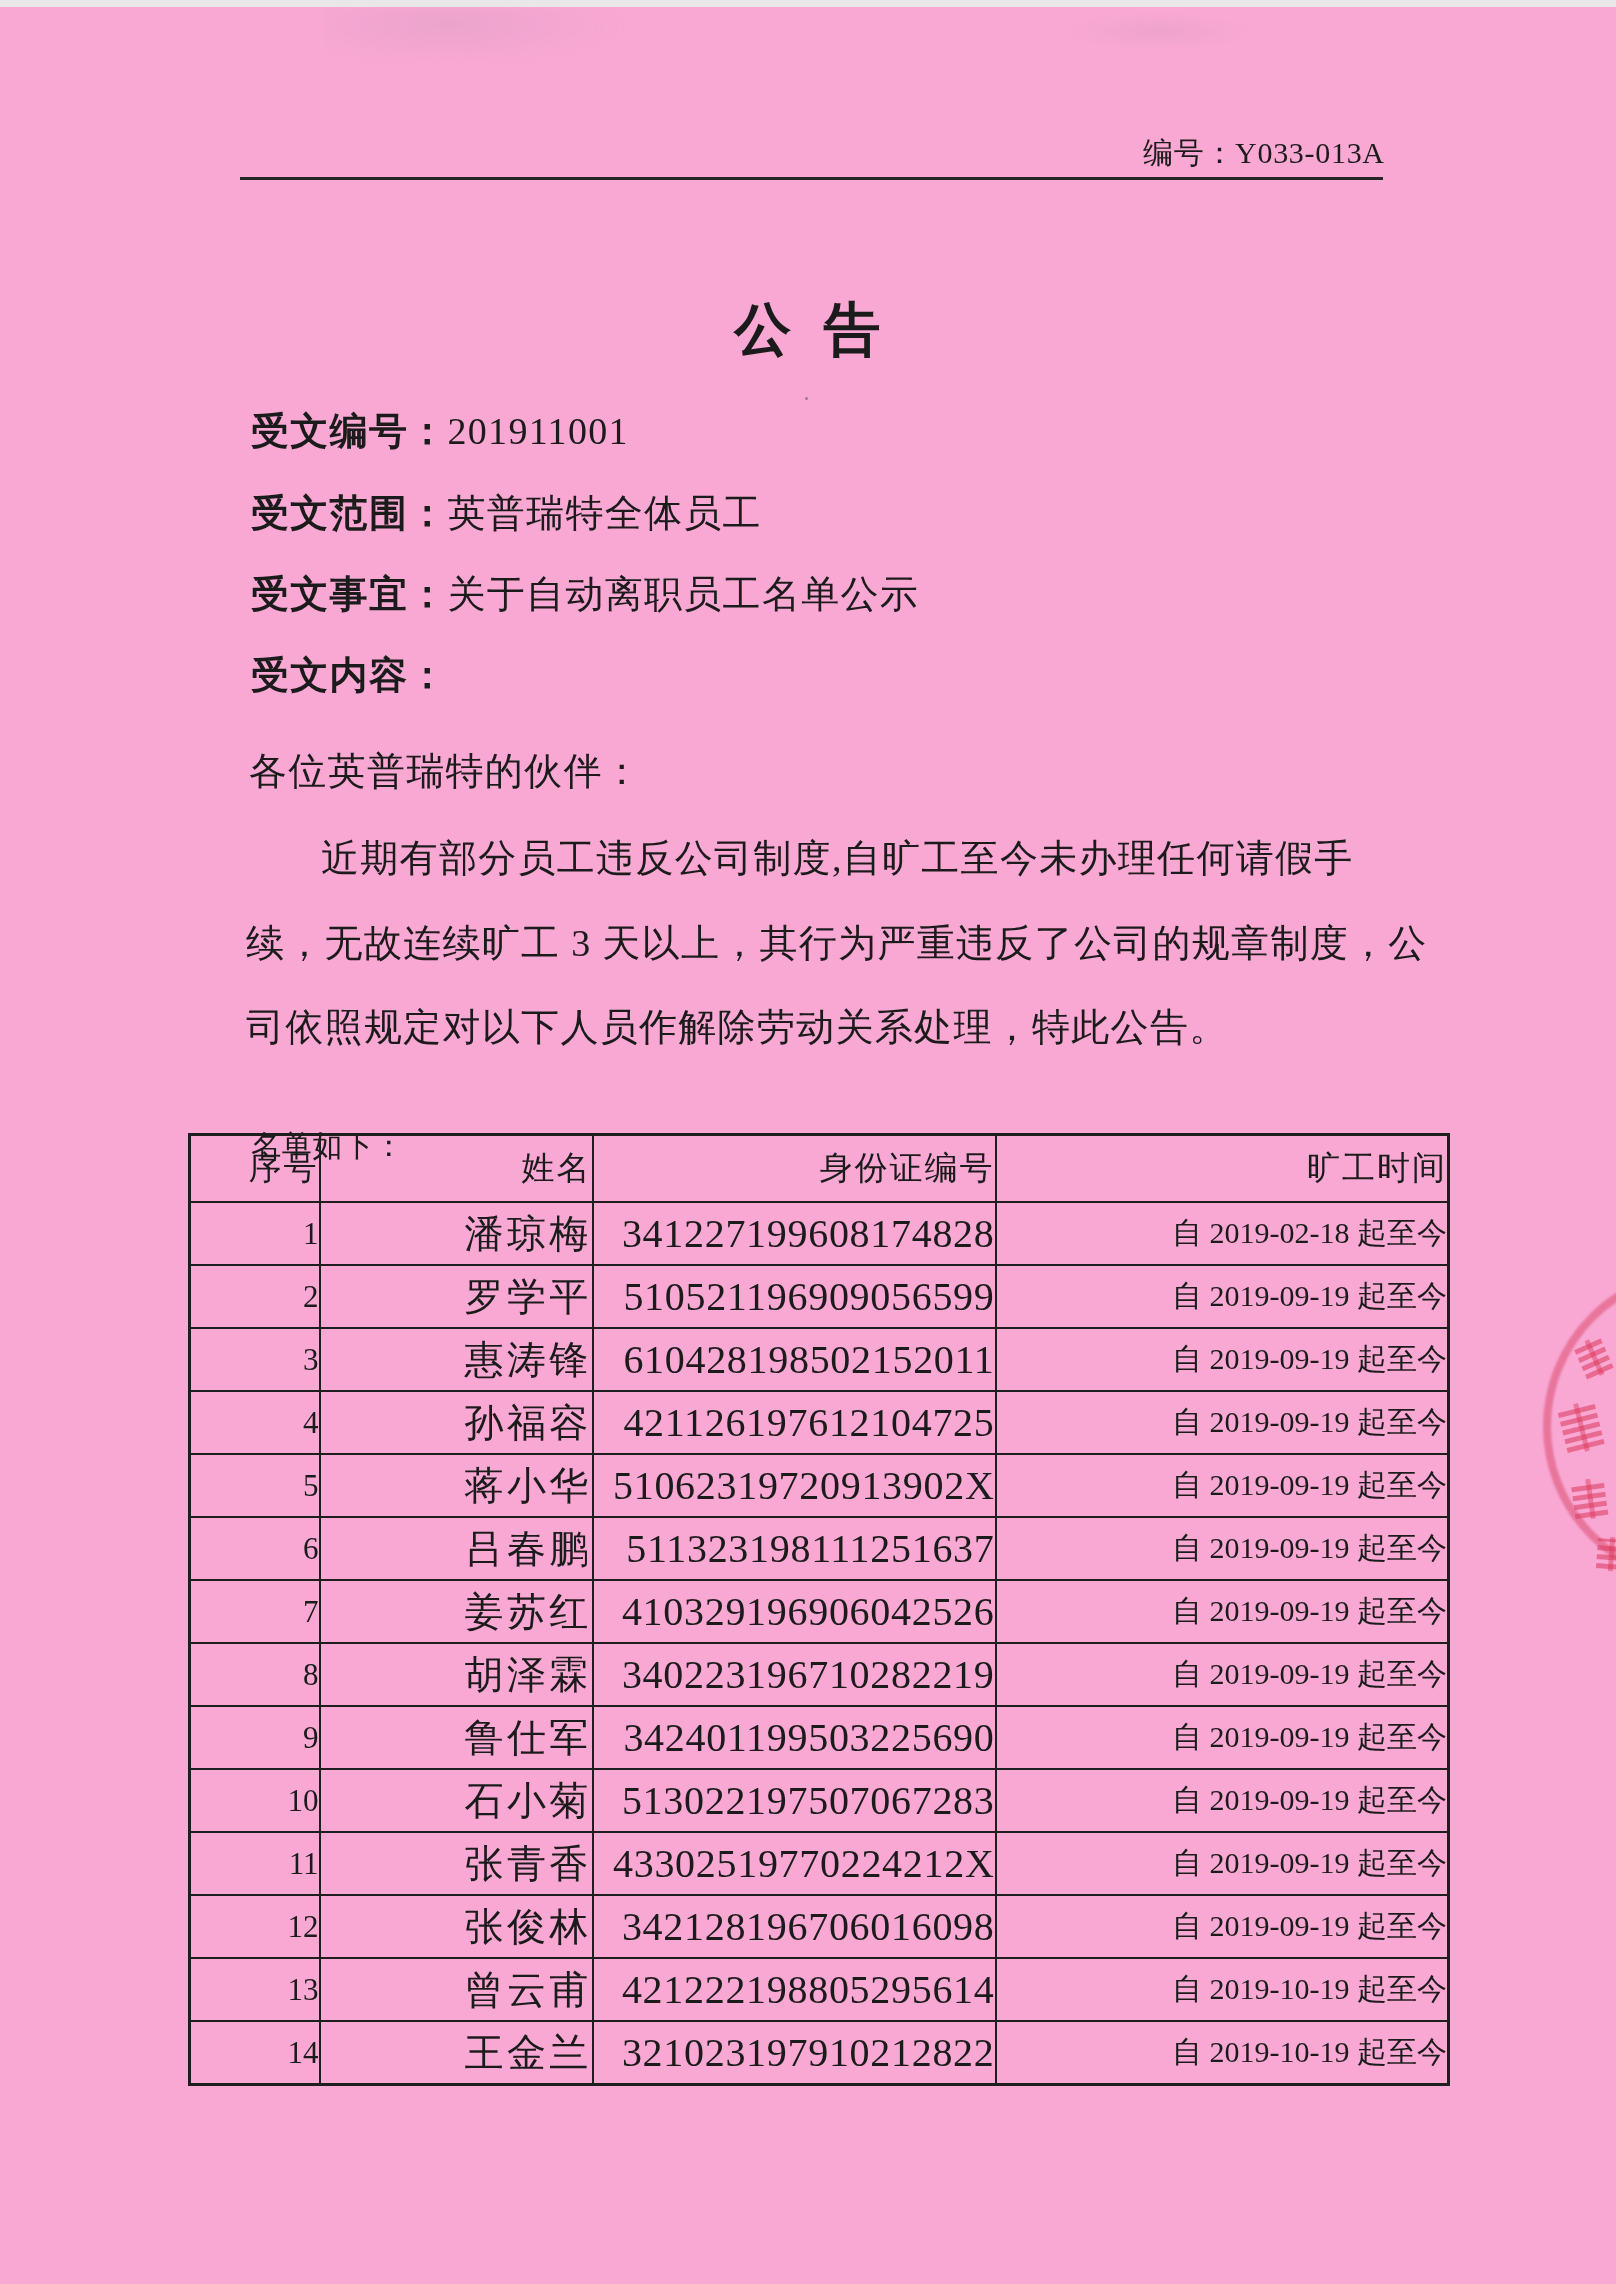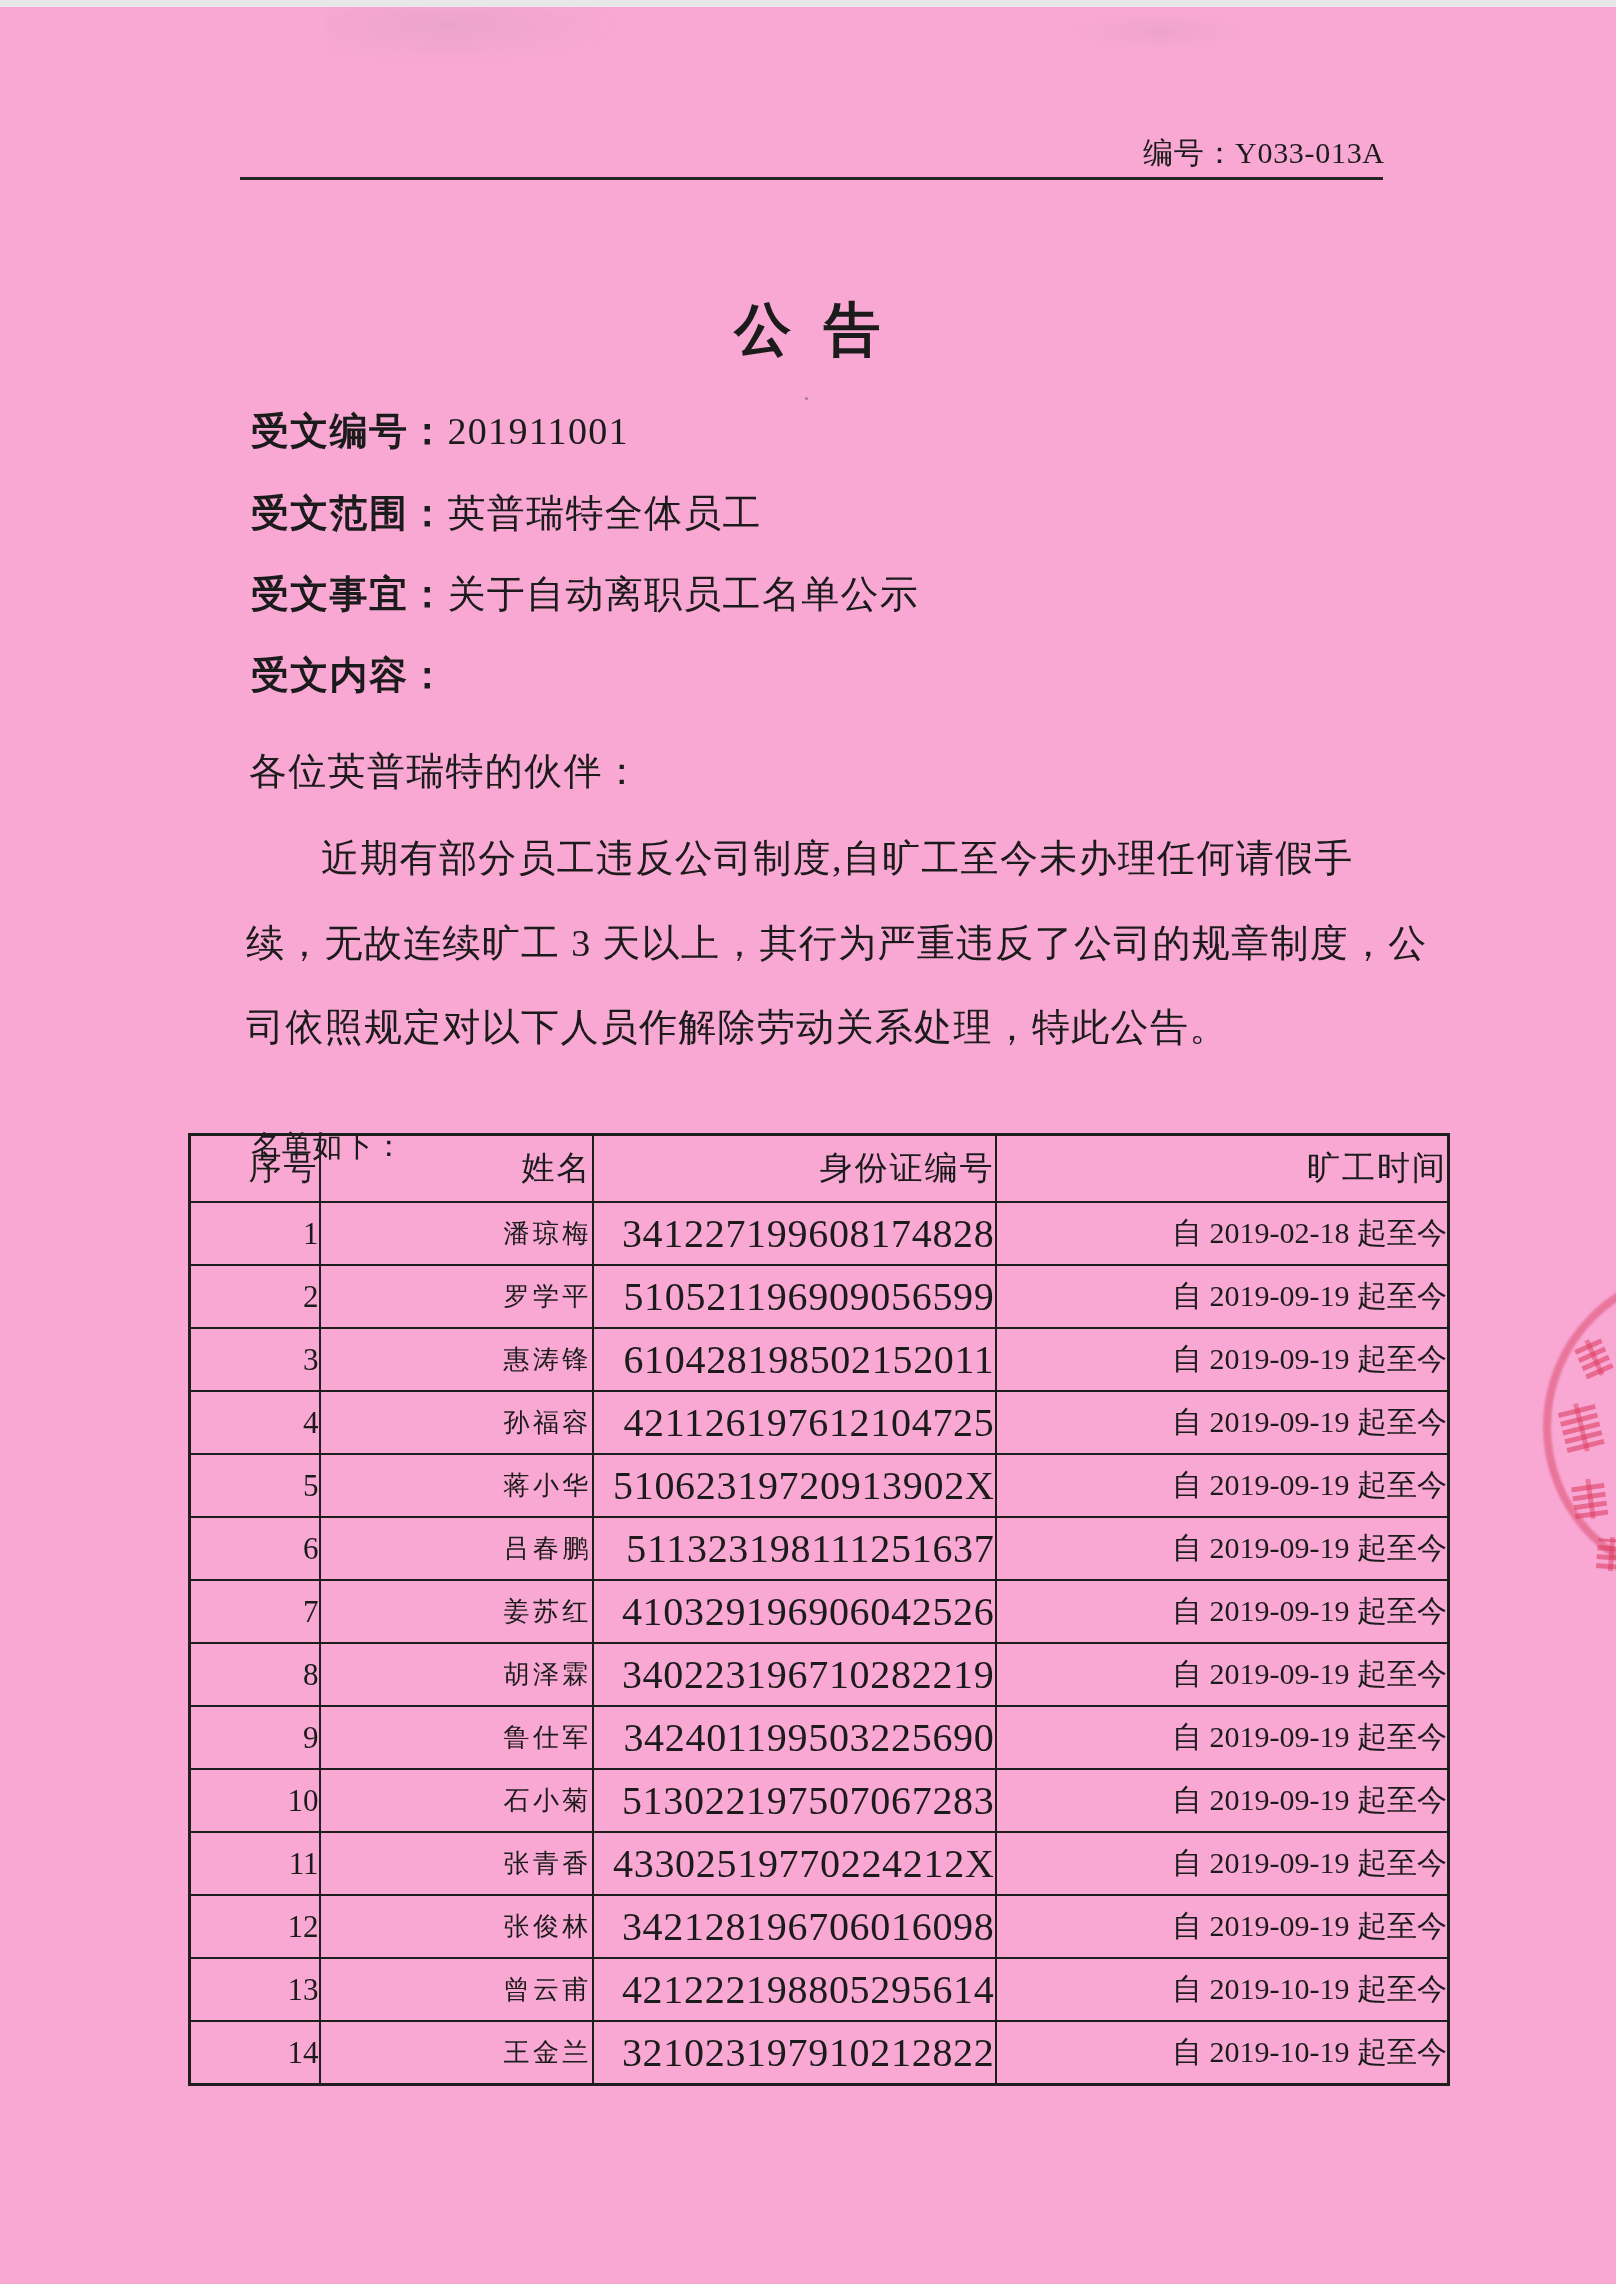--- a/index.html
+++ b/index.html
@@ -70,21 +70,21 @@
   table.roster col.w2{width:403px}
   table.roster col.w3{width:453px}
   table.roster th,table.roster td{
     border:2px solid #1e1e1e;
     text-align:right;vertical-align:middle;
     padding:0;overflow:hidden;white-space:nowrap;
   }
   table.roster th{height:65px;font-size:33px;font-weight:400;letter-spacing:2px;}
   table.roster td{height:61px;}
   td.c0{font-size:31px;}
-  td.c1{font-size:26px;letter-spacing:3.3px;}
+  td.c1{font-size:39px;letter-spacing:3.3px;}
   td.c2{font-size:40px;letter-spacing:0.7px;}
   td.c3{font-size:30px;}
 
   
   .stamp-ring{
     position:absolute;left:1543px;top:1261px;width:301px;height:301px;
     border:8.5px solid rgba(216,62,94,.48);
     border-radius:50%;
     filter:blur(0.8px);
   }

